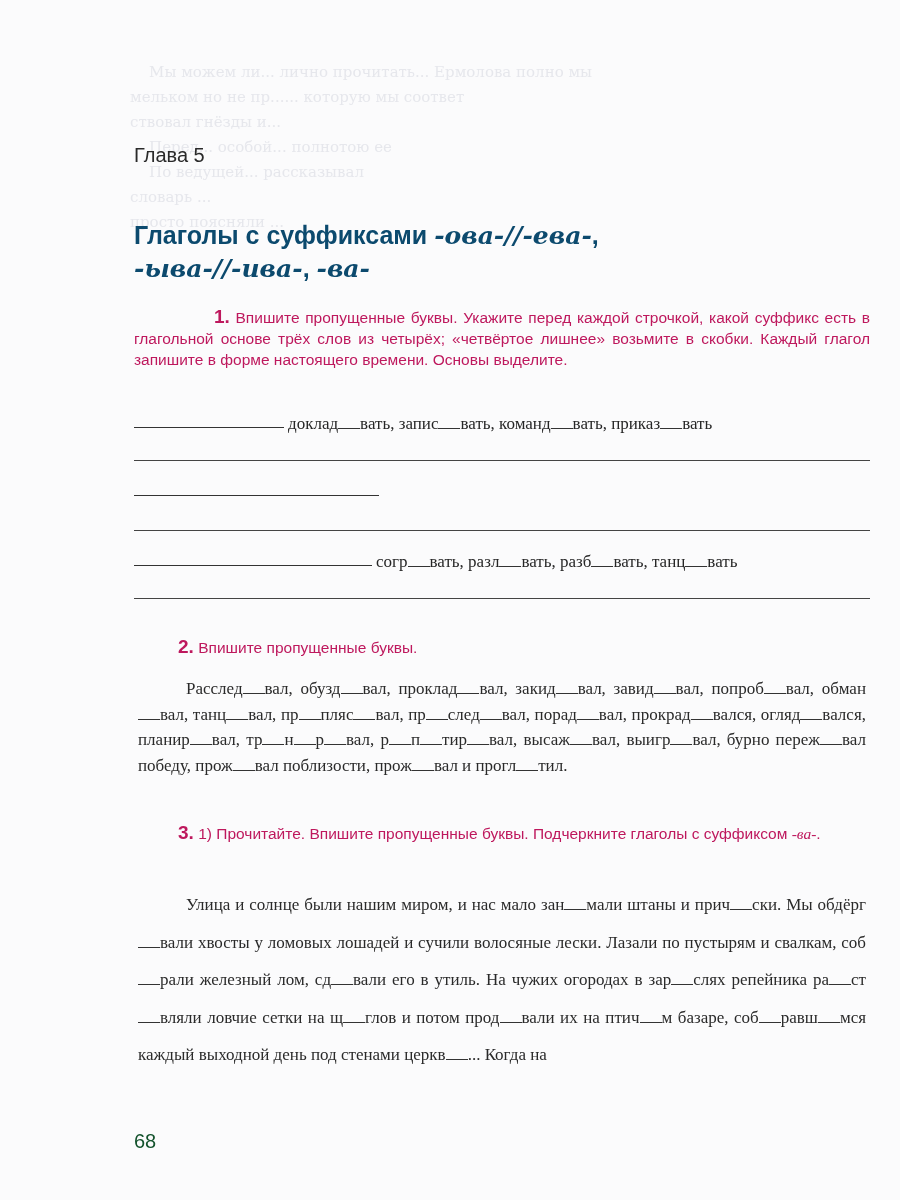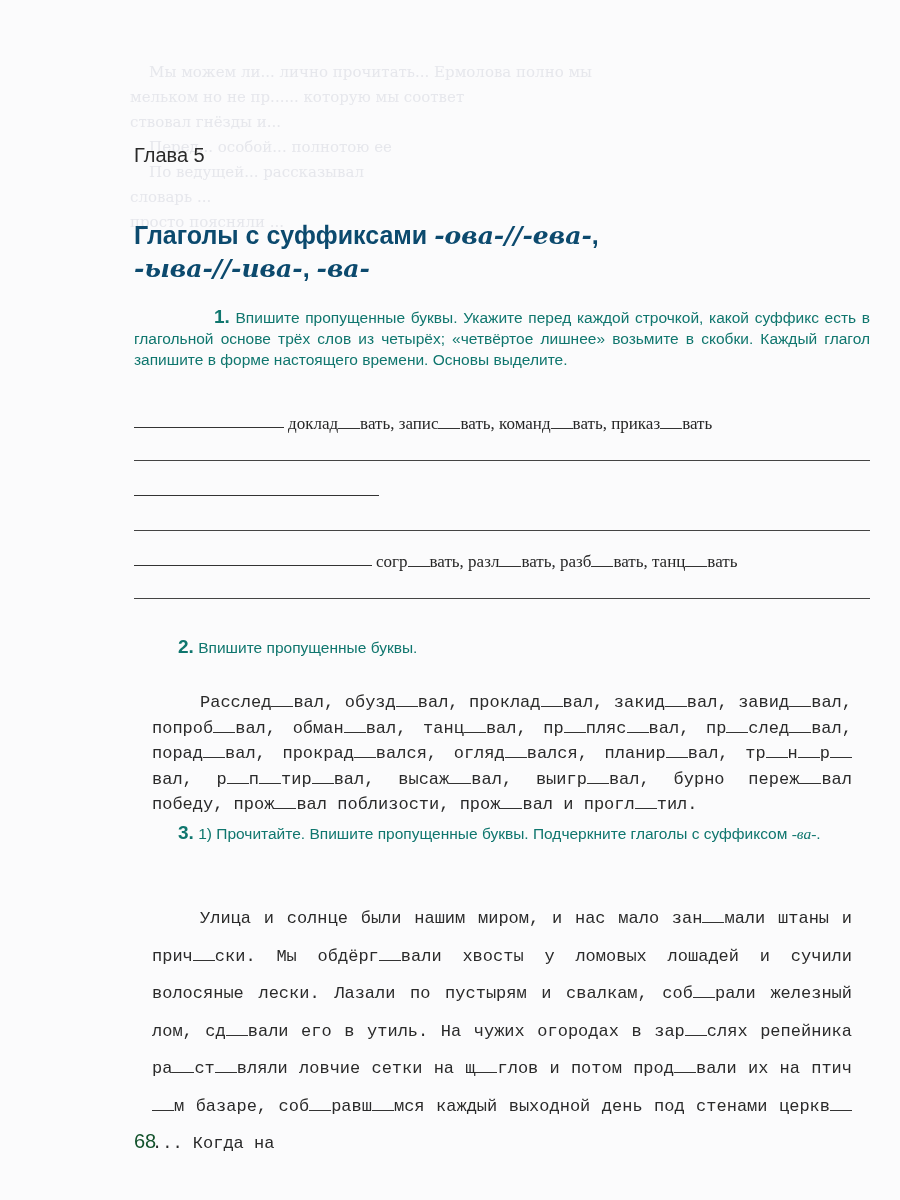--- a/index.html
+++ b/index.html
@@ -20,32 +20,32 @@
   .serif { font-family: "Liberation Serif", serif; }
   .chapter {
     position: absolute; top: 144px; left: 0;
     font-size: 20px; color: #2a2a2a;
   }
   .topic {
     position: absolute; top: 219px; left: 0;
     font-size: 25px; font-weight: bold; line-height: 32px; color: #0c4a6e;
   }
   .topic i { font-family: "DejaVu Serif", serif; font-style: italic; font-size: 25px; }
-  .task { position: absolute; left: 0; width: 736px; font-size: 15.5px; line-height: 21px; color: #0f766e; text-align: justify; }
+  .task { position: absolute; left: 0; width: 736px; font-size: 15.5px; line-height: 21px; color: #be185d; text-align: justify; }
   .task .num { font-weight: bold; font-size: 19px; }
   .row {
     position: absolute; left: 0; width: 736px; height: 24px;
     display: flex; align-items: flex-end;
     font-size: 17px;
   }
   .row .answer { flex: 1; border-bottom: 1.5px solid #333; margin-right: 4px; height: 0; margin-bottom: 6px; }
   .row .words { white-space: nowrap; }
   .fullline { position: absolute; left: 0; width: 736px; border-bottom: 1.5px solid #444; }
   .para { position: absolute; left: 0; width: 736px; font-size: 17px; color: #2a2a2a; text-align: justify; }
-  .para p { margin: 18px; text-indent: 48px; font-family: Liberation Mono, monospace; }
+  .para p { margin: 4px; text-indent: 48px; }
   .pagenum { position: absolute; left: 0; top: 1130px; font-size: 20px; color: #14532d; }
   .blank { display: inline-block; border-bottom: 1.2px solid #333; width: 22px; height: 1px; vertical-align: baseline; }
 </style>
 </head>
 <body>
 
 <div class="bleed" aria-hidden="true">
   <div>&nbsp;&nbsp;&nbsp;&nbsp;Мы можем ли... лично прочитать... Ермолова полно мы</div>
   <div>мельком но не пр...... которую мы соответ</div>
   <div>ствовал гнёзды и...</div>

